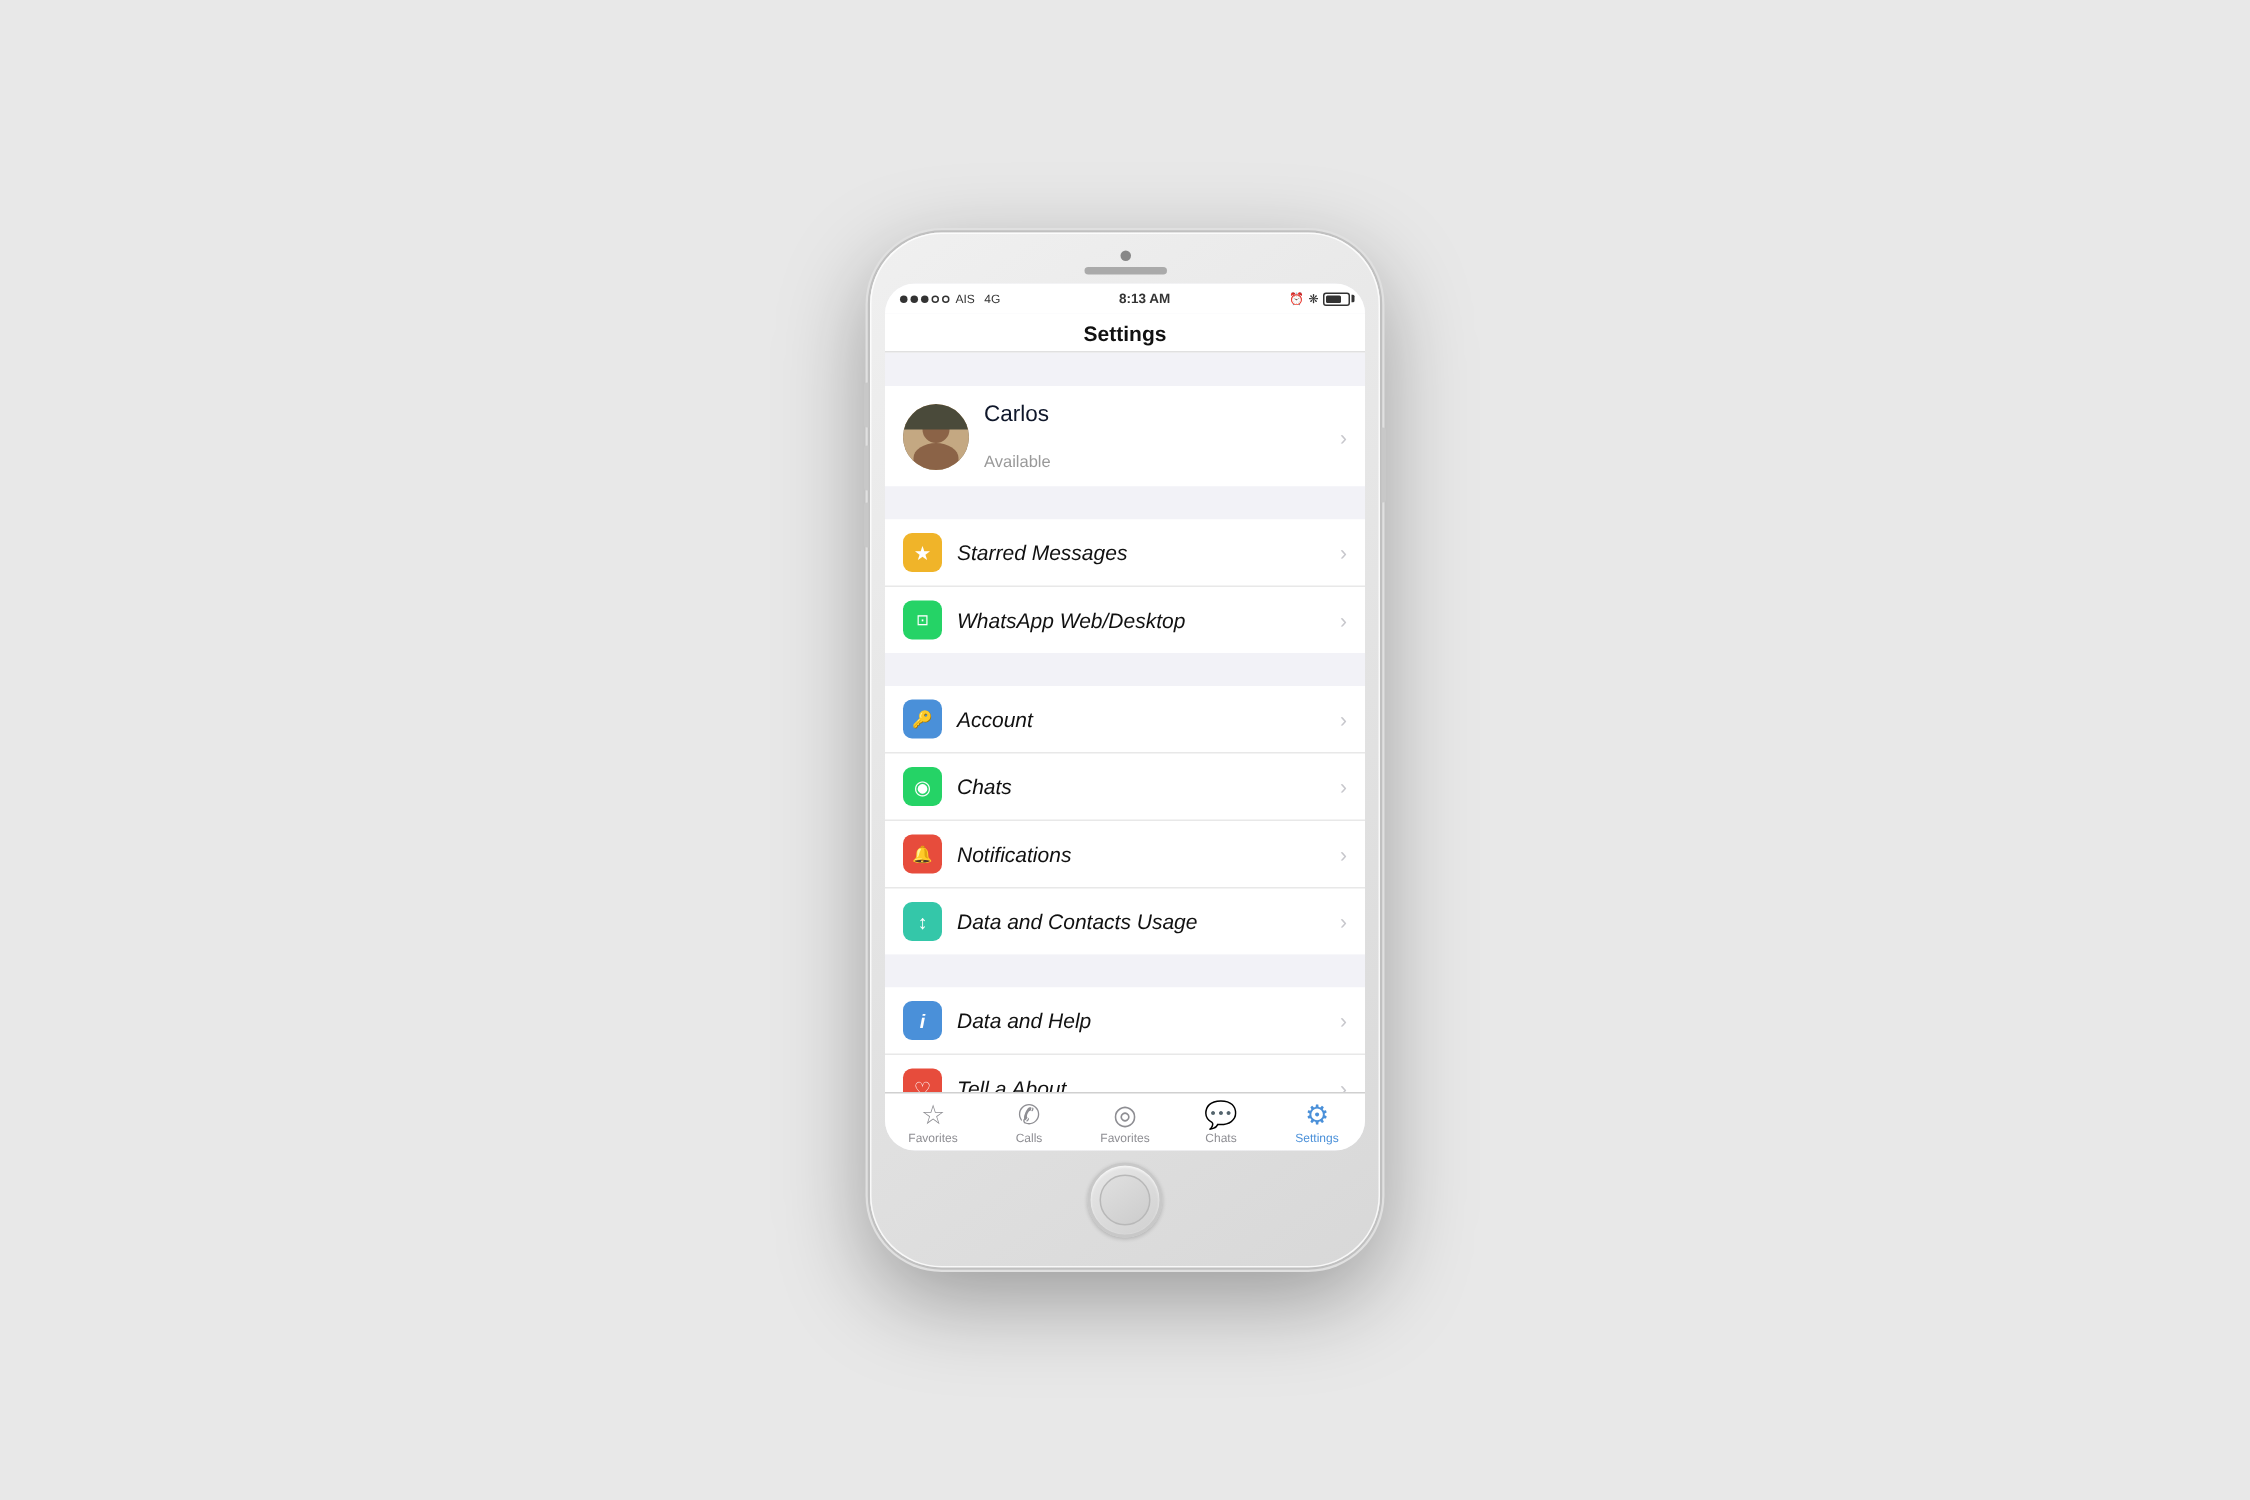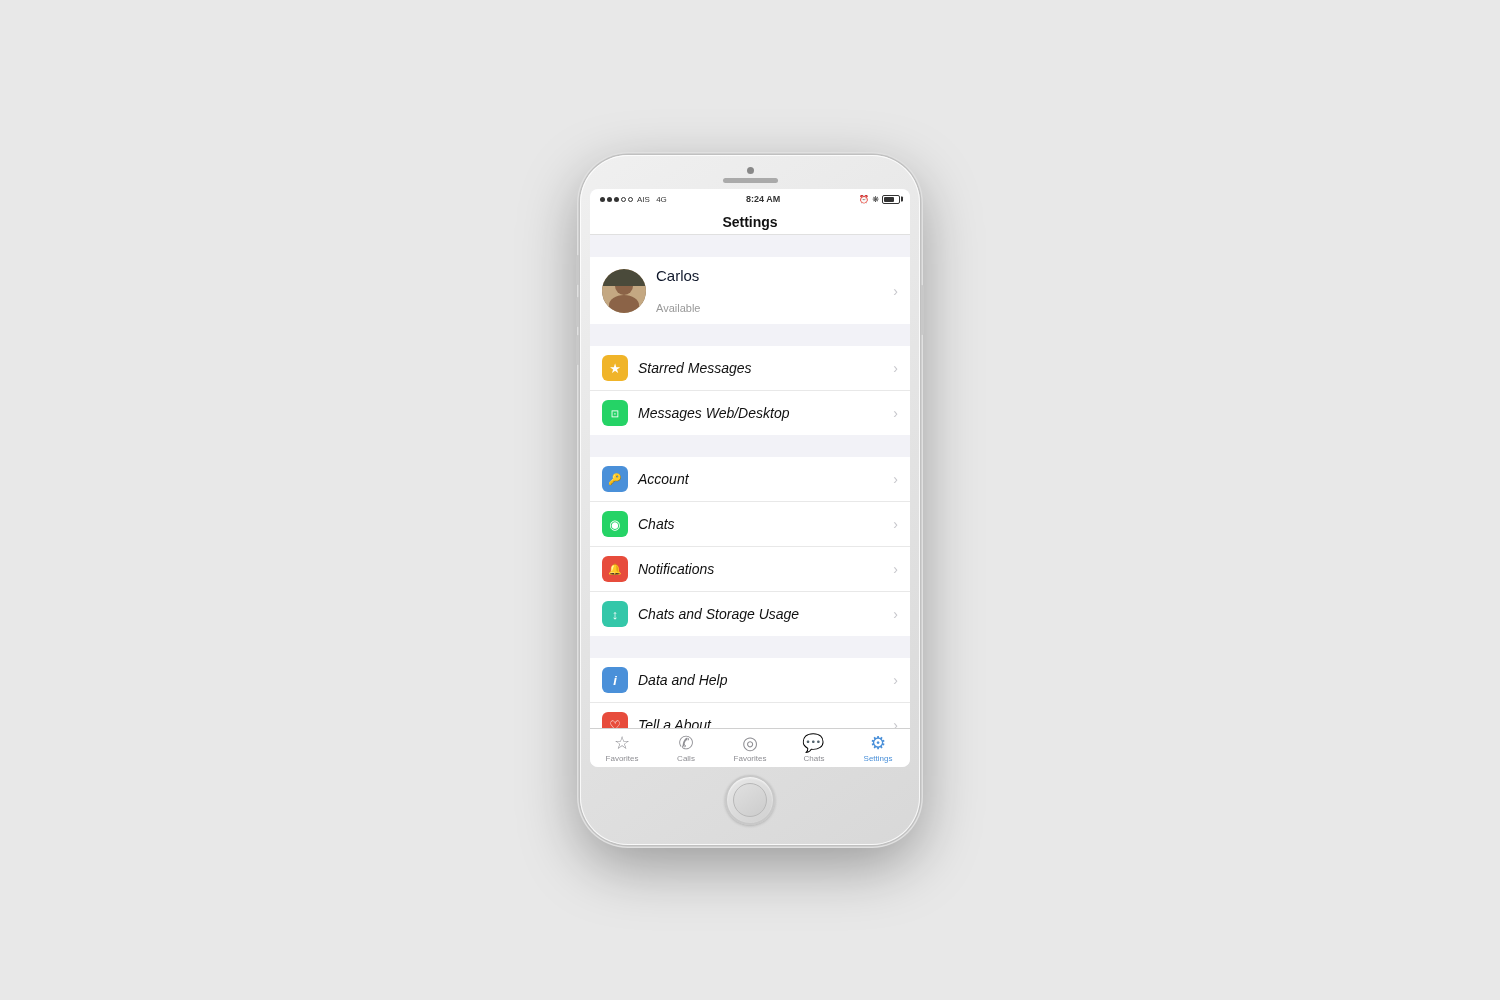--- a/index.html
+++ b/index.html
@@ -74,21 +74,21 @@
       width: 55px;
       height: 5px;
       background: #aaa;
       border-radius: 3px;
     }
 
     .phone-screen {
       width: 100%;
       flex: 1;
       background: #f2f2f7;
-      border-radius: 8px;
+      border-radius: 20px;
       overflow: hidden;
       display: flex;
       flex-direction: column;
     }
 
     
     .status-bar {
       background: #fff;
       display: flex;
       justify-content: space-between;
@@ -400,21 +400,21 @@
           <div class="dot"></div>
           <div class="dot"></div>
           <div class="dot"></div>
           <div class="dot empty"></div>
           <div class="dot empty"></div>
         </div>
         <span>AIS</span>
         &nbsp;
         <span>4G</span>
       </div>
-      <div class="status-center">8:24 AM</div>
+      <div class="status-center">8:13 AM</div>
       <div class="status-right">
         <span style="font-size:8px;">⏰</span>
         <span style="font-size:8px;">❋</span>
         <div class="battery">
           <div class="battery-fill"></div>
         </div>
       </div>
     </div>
 
     <div class="nav-bar">
@@ -447,21 +447,21 @@
           <div class="menu-icon icon-yellow">
             <span>★</span>
           </div>
           <span class="menu-label">Starred Messages</span>
           <div class="chevron">›</div>
         </div>
         <div class="menu-row">
           <div class="menu-icon icon-green-dark">
             <span style="font-size:10px;">⊡</span>
           </div>
-          <span class="menu-label">Messages Web/Desktop</span>
+          <span class="menu-label">WhatsApp Web/Desktop</span>
           <div class="chevron">›</div>
         </div>
       </div>
 
       <div class="section-divider"></div>
 
       <div class="section-group">
         <div class="menu-row">
           <div class="menu-icon icon-blue">
             <span style="font-size:11px;">🔑</span>
@@ -480,21 +480,21 @@
           <div class="menu-icon icon-red">
             <span style="font-size:11px;">🔔</span>
           </div>
           <span class="menu-label">Notifications</span>
           <div class="chevron">›</div>
         </div>
         <div class="menu-row">
           <div class="menu-icon icon-teal">
             <span style="font-size:13px; font-weight:bold;">↕</span>
           </div>
-          <span class="menu-label">Chats and Storage Usage</span>
+          <span class="menu-label">Data and Contacts Usage</span>
           <div class="chevron">›</div>
         </div>
       </div>
 
       <div class="section-divider"></div>
 
       <div class="section-group">
         <div class="menu-row">
           <div class="menu-icon icon-blue-info">
             <span style="font-style:italic; font-weight:bold; font-size:13px;">i</span>

